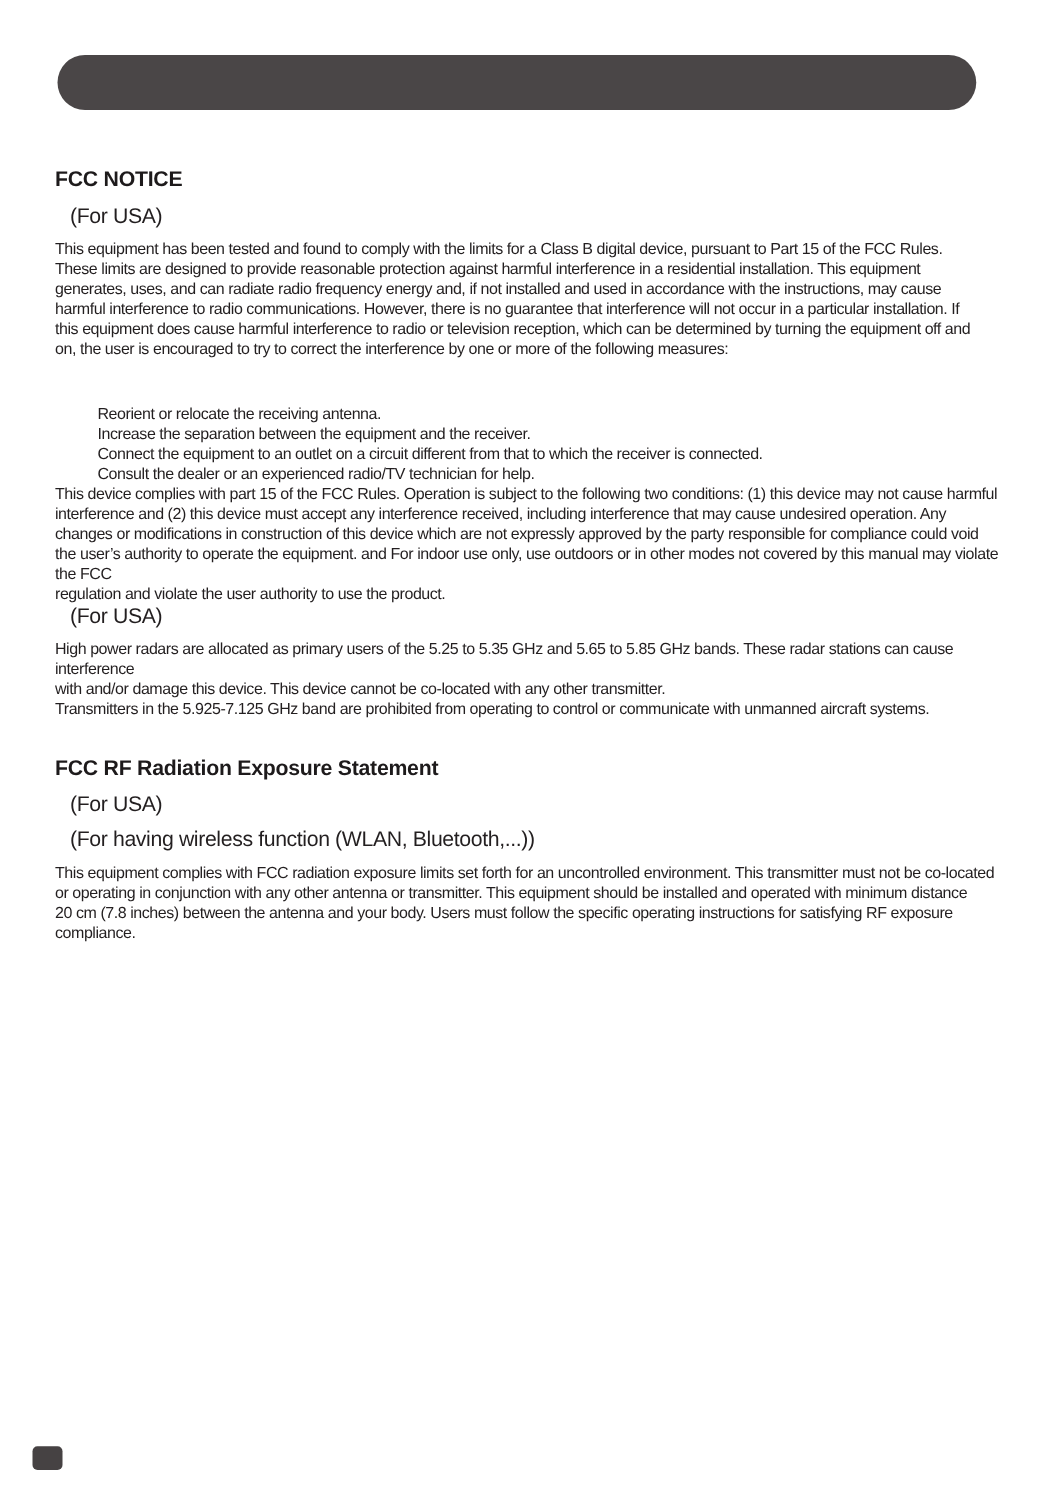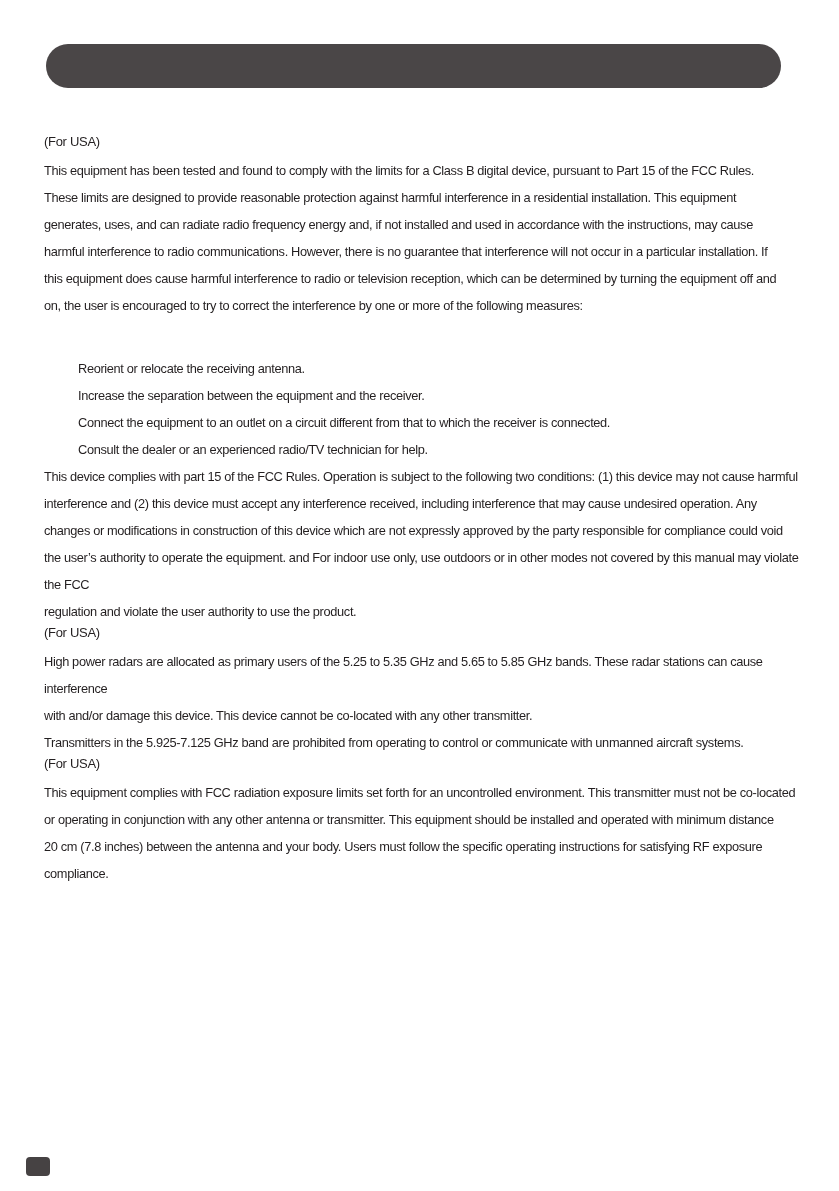--- a/index.html
+++ b/index.html
@@ -34,27 +34,27 @@
     font-size: 17px;
     font-weight: bold;
     letter-spacing: -0.2px;
     margin: 0 0 9px 0;
     color: #1d1a1b;
   }
   .section-heading.spaced {
     margin-top: 30px;
   }
   .sub-line {
-    font-size: 13px;
+    font-size: 17px;
     letter-spacing: -0.3px;
-    margin: 0 0 8px 0;
+    margin: 0 0 8px 12px;
   }
   .body-text {
     font-size: 12.8px;
-    line-height: 27px;
+    line-height: 16px;
     letter-spacing: -0.35px;
     white-space: pre-line;
     margin: 0;
   }
   .indent {
     padding-left: 34px;
     margin-top: 36px;
   }
   .corner-mark {
     position: absolute;
@@ -66,20 +66,21 @@
     border-radius: 4px;
   }
 </style>
 </head>
 <body>
 
 <div class="header-bar"></div>
 
 <div class="content">
 
+  <h2 class="section-heading">FCC NOTICE</h2>
   <p class="sub-line">(For USA)</p>
   <p class="body-text">This equipment has been tested and found to comply with the limits for a Class B digital device, pursuant to Part 15 of the FCC Rules.
 These limits are designed to provide reasonable protection against harmful interference in a residential installation. This equipment
 generates, uses, and can radiate radio frequency energy and, if not installed and used in accordance with the instructions, may cause
 harmful interference to radio communications. However, there is no guarantee that interference will not occur in a particular installation. If
 this equipment does cause harmful interference to radio or television reception, which can be determined by turning the equipment off and
 on, the user is encouraged to try to correct the interference by one or more of the following measures:</p>
   <p class="body-text indent">Reorient or relocate the receiving antenna.
 Increase the separation between the equipment and the receiver.
 Connect the equipment to an outlet on a circuit different from that to which the receiver is connected.
@@ -88,20 +89,22 @@
 interference and (2) this device must accept any interference received, including interference that may cause undesired operation. Any
 changes or modifications in construction of this device which are not expressly approved by the party responsible for compliance could void
 the user’s authority to operate the equipment. and For indoor use only, use outdoors or in other modes not covered by this manual may violate the FCC
 regulation and violate the user authority to use the product.</p>
 
   <p class="sub-line">(For USA)</p>
   <p class="body-text">High power radars are allocated as primary users of the 5.25 to 5.35 GHz and 5.65 to 5.85 GHz bands. These radar stations can cause interference
 with and/or damage this device. This device cannot be co-located with any other transmitter.
 Transmitters in the 5.925-7.125 GHz band are prohibited from operating to control or communicate with unmanned aircraft systems.</p>
 
+  <h2 class="section-heading spaced">FCC RF Radiation Exposure Statement</h2>
   <p class="sub-line">(For USA)</p>
+  <p class="sub-line">(For having wireless function (WLAN, Bluetooth,...))</p>
   <p class="body-text">This equipment complies with FCC radiation exposure limits set forth for an uncontrolled environment. This transmitter must not be co-located
 or operating in conjunction with any other antenna or transmitter. This equipment should be installed and operated with minimum distance
 20 cm (7.8 inches) between the antenna and your body. Users must follow the specific operating instructions for satisfying RF exposure compliance.</p>
 
 </div>
 
 <div class="corner-mark"></div>
 
 </body></html>

